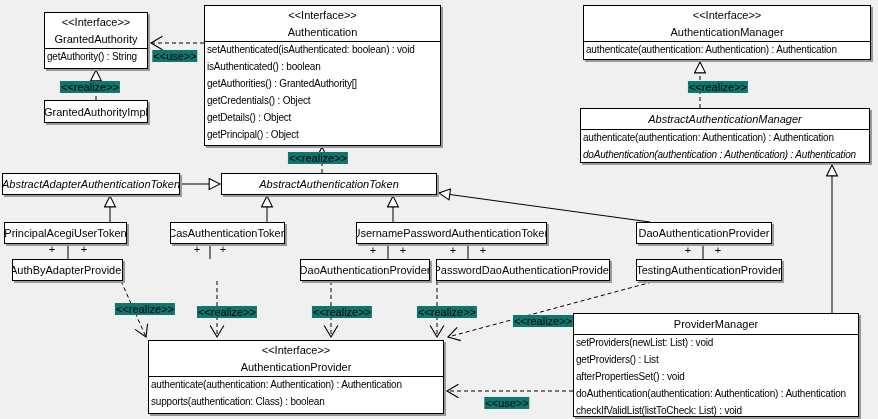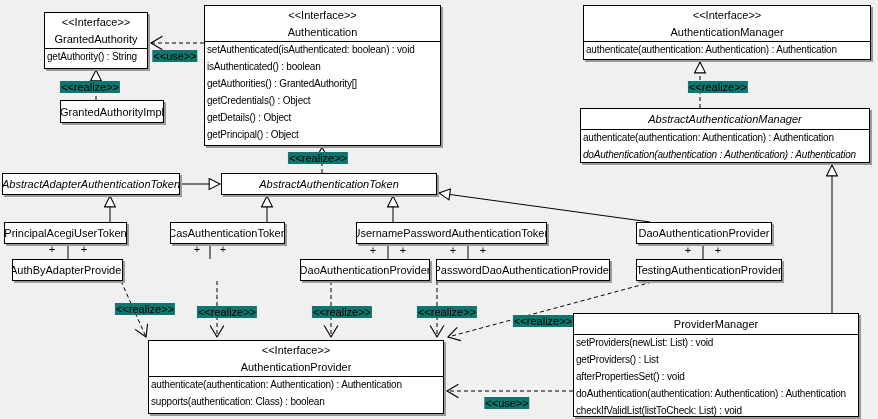--- a/index.html
+++ b/index.html
@@ -65,21 +65,21 @@
   </svg>
 
   <div class="box withm" style="left:44px;top:12px;width:104px;height:57px">
     <div class="hdr">
       <div class="stereo">&lt;&lt;Interface&gt;&gt;</div>
       <div class="title">GrantedAuthority</div>
     </div>
     <div class="m">getAuthority() : String</div>
   </div>
 
-  <div class="box simple" style="left:60px;top:100px;width:104px;height:23px">
+  <div class="box simple" style="left:44px;top:100px;width:104px;height:23px">
     <div class="title">GrantedAuthorityImpl</div>
   </div>
 
   <div class="box withm" style="left:204px;top:5px;width:237px;height:141px">
     <div class="hdr">
       <div class="stereo">&lt;&lt;Interface&gt;&gt;</div>
       <div class="title">Authentication</div>
     </div>
     <div class="m">setAuthenticated(isAuthenticated: boolean) : void</div>
     <div class="m">isAuthenticated() : boolean</div>

